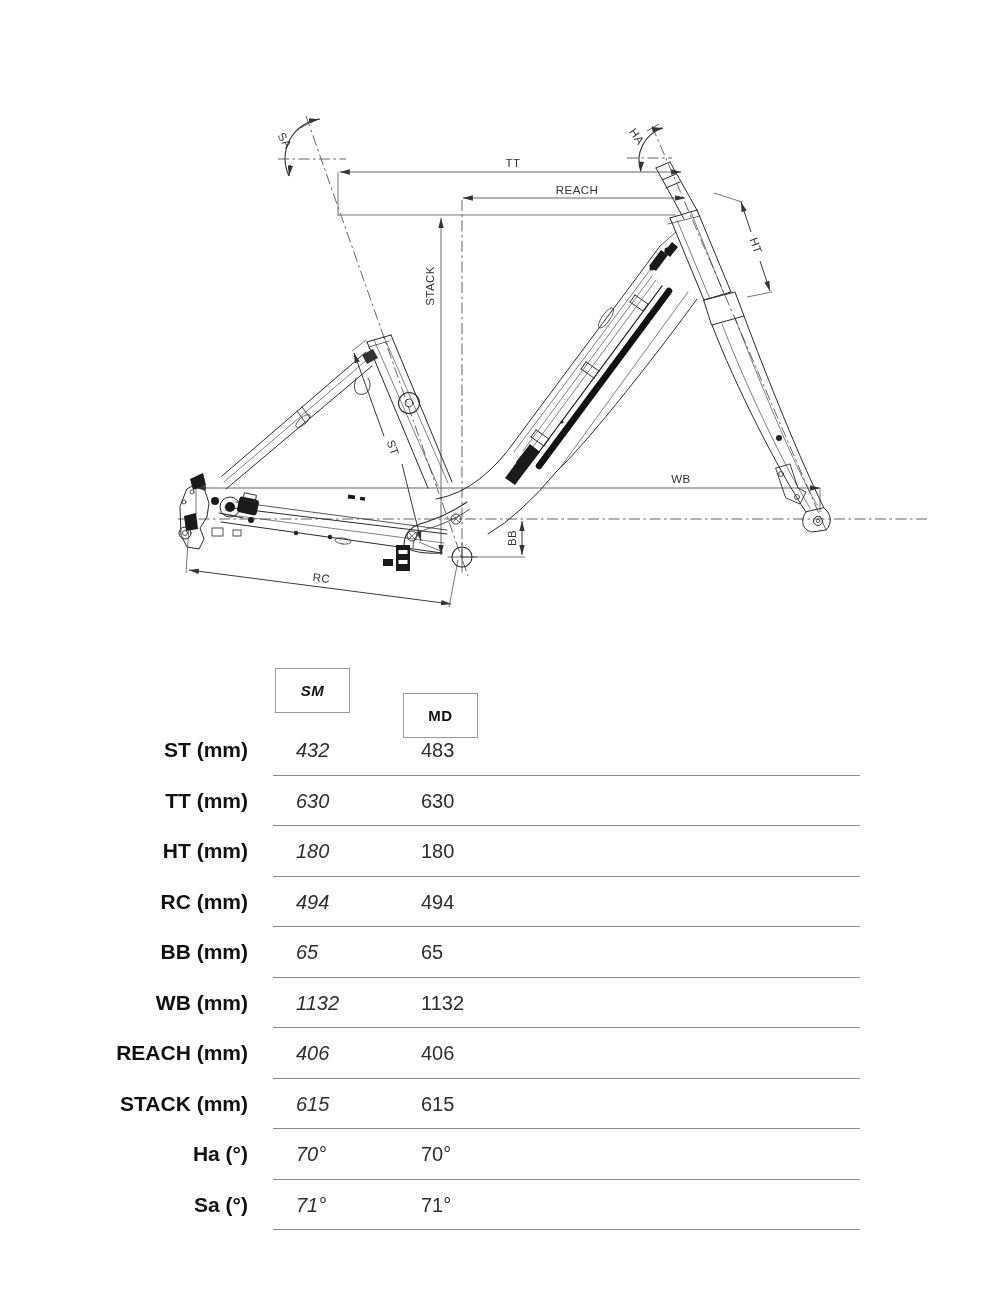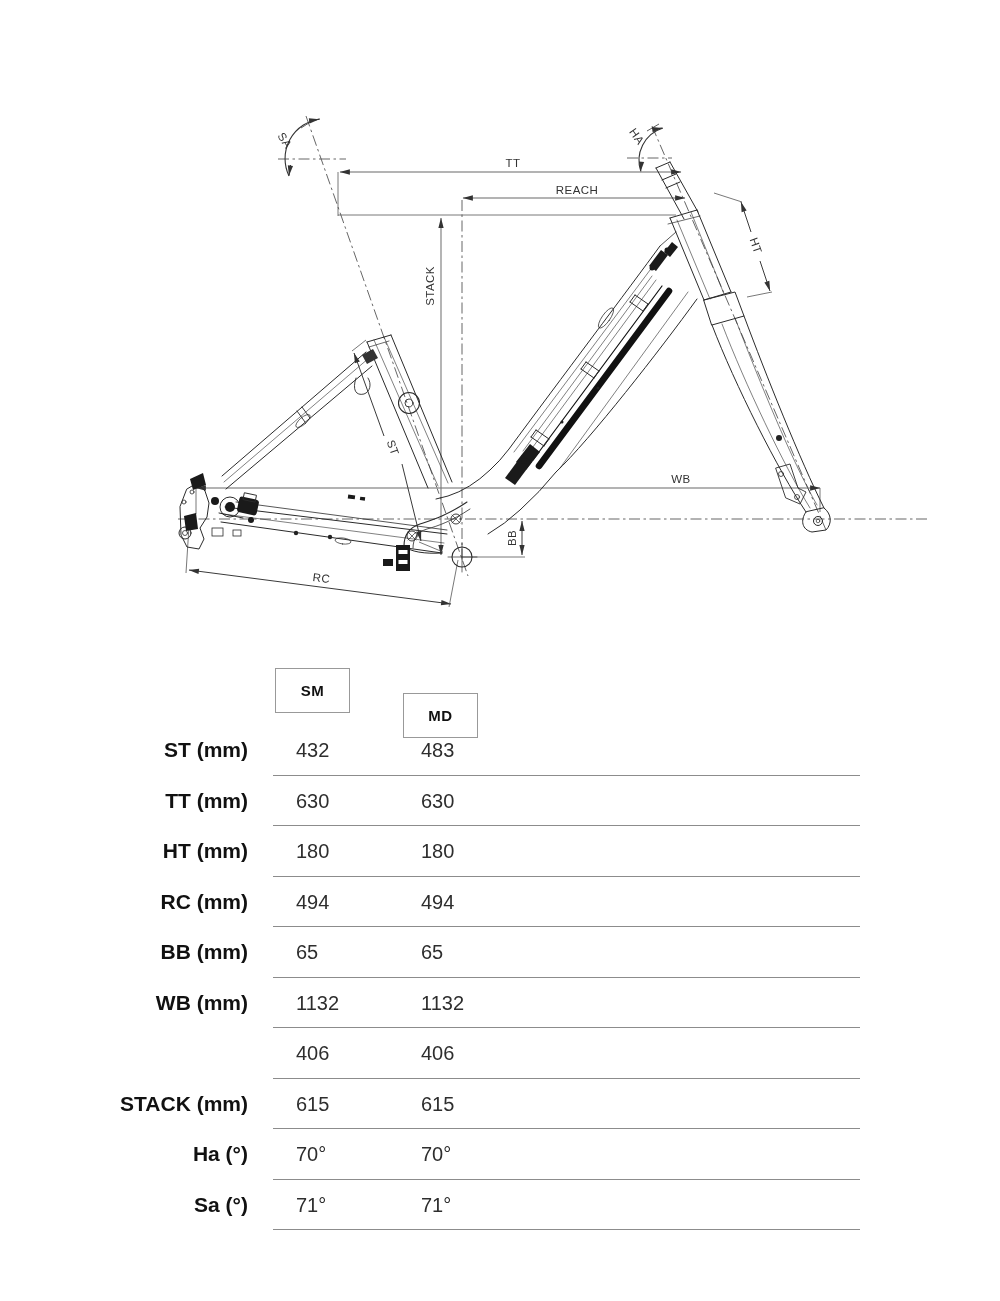--- a/index.html
+++ b/index.html
@@ -4,29 +4,29 @@
 <style>
   html,body{margin:0;padding:0;background:#ffffff;}
   body{width:1000px;height:1301px;position:relative;font-family:"Liberation Sans",sans-serif;-webkit-font-smoothing:antialiased;}
   .stage{position:absolute;inset:0;}
   svg text{font-family:"Liberation Sans",sans-serif;fill:#333;font-size:11.5px;letter-spacing:.4px;}
   
   .geo-table{position:absolute;left:0;top:668px;width:1000px;}
   .size-box{position:absolute;top:0;width:75px;height:45px;border:1.5px solid #999;
             display:flex;align-items:center;justify-content:center;
             font-weight:bold;font-size:15px;letter-spacing:.5px;color:#111;box-sizing:border-box;}
-  .size-box.sm{left:275px;}
+  .size-box.sm{left:275px;font-style:italic;}
   .size-box.md{left:403px;margin-top:25px;}
   .rows{position:absolute;left:0;top:57px;width:1000px;}
   .geo-row{position:relative;height:50.5px;}
   .geo-row .lbl{position:absolute;right:752px;top:0;height:50.5px;line-height:50.5px;
                 font-weight:bold;font-size:21px;color:#111;white-space:nowrap;text-align:right;}
   .geo-row .v1,.geo-row .v2{position:absolute;top:0;height:50.5px;line-height:50.5px;
                 font-size:20px;color:#2e2e2e;font-weight:400;}
-  .geo-row .v1{left:296px;}
+  .geo-row .v1{left:296px;font-style:italic;}
   .geo-row .v2{left:421px;text-align:right;}
   .geo-row .sep{position:absolute;left:273px;right:140px;bottom:0;border-top:1px solid #8c8c8c;}
 </style>
 </head>
 <body>
 
 <div class="stage">
 
   
   <svg width="1000" height="650" viewBox="0 0 1000 650">
@@ -277,20 +277,21 @@
         <span class="v2">65</span>
         <span class="sep"></span>
       </div>
       <div class="geo-row">
         <span class="lbl">WB (mm)</span>
         <span class="v1">1132</span>
         <span class="v2">1132</span>
         <span class="sep"></span>
       </div>
       <div class="geo-row">
+        <span class="lbl">REACH (mm)</span>
         <span class="v1">406</span>
         <span class="v2">406</span>
         <span class="sep"></span>
       </div>
       <div class="geo-row">
         <span class="lbl">STACK (mm)</span>
         <span class="v1">615</span>
         <span class="v2">615</span>
         <span class="sep"></span>
       </div>

